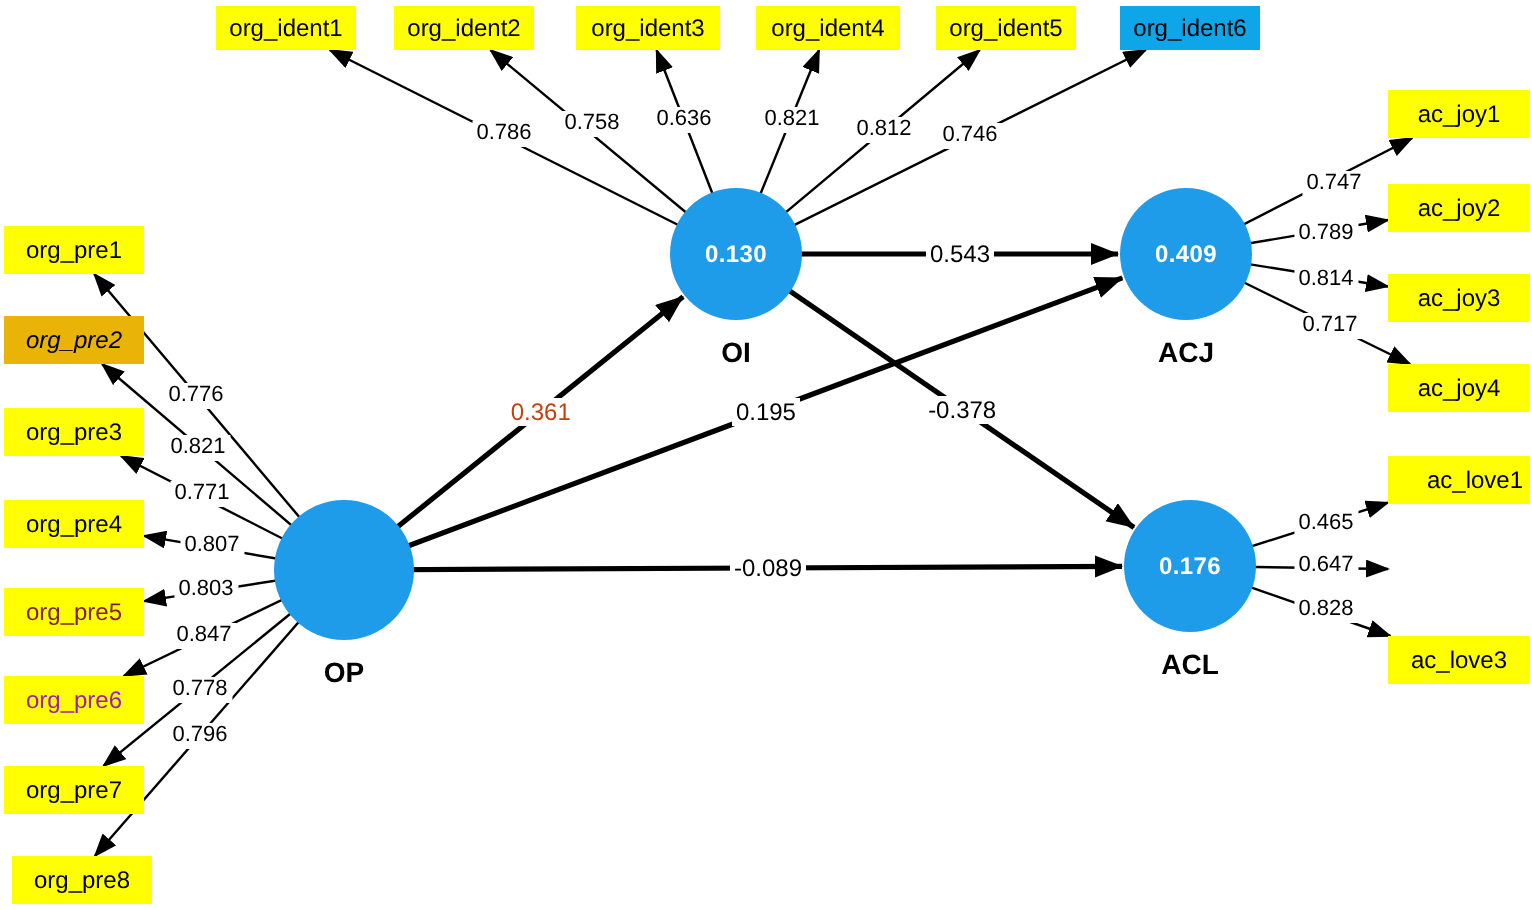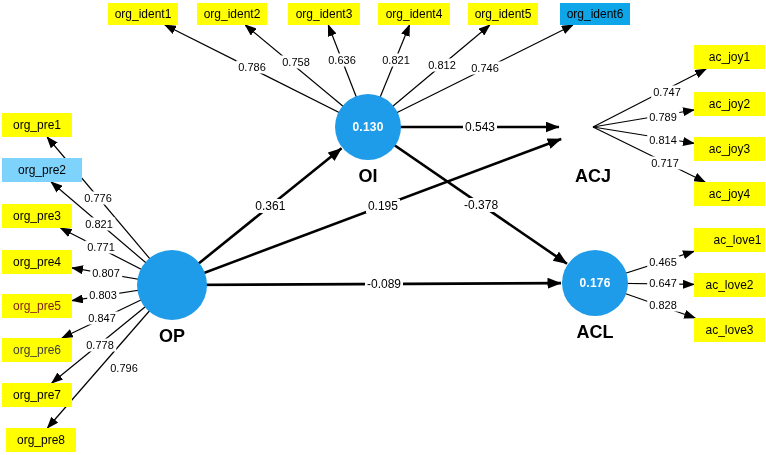--- a/index.html
+++ b/index.html
@@ -20,21 +20,21 @@
   }
   .latent-value {
     font-weight: bold;
     font-size: 12px;
     letter-spacing: 0.2px;
   }
   .latent-label {
     position: absolute;
     transform: translateX(-50%);
     font-weight: bold;
-    font-size: 18px;
+    font-size: 14px;
     white-space: nowrap;
     line-height: 15px;
   }
   .indicator {
     position: absolute;
     display: flex;
     align-items: center;
     justify-content: center;
     font-size: 12px;
     box-sizing: border-box;
@@ -87,71 +87,73 @@
       <line x1="593" y1="127" x2="705.0522388059701" y2="182" stroke="#000000" stroke-width="1.2" marker-end="url(#ah-s)"></line>
       <line x1="595" y1="283" x2="694" y2="251.34944237918216" stroke="#000000" stroke-width="1.2" marker-end="url(#ah-s)"></line>
       <line x1="595" y1="283" x2="694" y2="284.47211895910783" stroke="#000000" stroke-width="1.2" marker-end="url(#ah-s)"></line>
       <line x1="595" y1="283" x2="695.1595744680851" y2="318" stroke="#000000" stroke-width="1.2" marker-end="url(#ah-s)"></line>
       <line x1="172" y1="285" x2="341.52969953771617" y2="148.3383034338819" stroke="#000000" stroke-width="2.6" marker-end="url(#ah-b)"></line>
       <line x1="368" y1="127" x2="559" y2="127" stroke="#000000" stroke-width="2.6" marker-end="url(#ah-b)"></line>
       <line x1="172" y1="285" x2="561.1679163279983" y2="138.94648270825715" stroke="#000000" stroke-width="2.6" marker-end="url(#ah-b)"></line>
       <line x1="368" y1="127" x2="566.9789733505552" y2="263.74325921888374" stroke="#000000" stroke-width="2.6" marker-end="url(#ah-b)"></line>
       <line x1="172" y1="285" x2="561.0003800326381" y2="283.1607547043374" stroke="#000000" stroke-width="2.6" marker-end="url(#ah-b)"></line>
     </svg>
-<div class="num-label path-label" style="left: 270.389px; top: 205.686px; background: rgb(255, 255, 255); color: #000000;">0.361</div>
+<div class="num-label path-label" style="left: 270.389px; top: 205.686px; background: rgb(255, 255, 255); color: #c2410c;">0.361</div>
     <div class="num-label path-label" style="left: 480px; top: 127px; background: rgb(255, 255, 255); color: rgb(0, 0, 0);">0.543</div>
     <div class="num-label path-label" style="left: 382.968px; top: 205.824px; background: rgb(255, 255, 255); color: rgb(0, 0, 0);">0.195</div>
     <div class="num-label path-label" style="left: 481.088px; top: 204.717px; background: rgb(255, 255, 255); color: rgb(0, 0, 0);">-0.378</div>
     <div class="num-label path-label" style="left: 384px; top: 283.998px; background: rgb(255, 255, 255); color: rgb(0, 0, 0);">-0.089</div>
     <div class="indicator" style="left: 108px; top: 3px; width: 70px; height: 22px; background: rgb(255, 255, 0); color: rgb(0, 0, 0);">org_ident1</div>
     <div class="num-label" style="left: 252px; top: 67px; background: rgb(255, 255, 255); color: rgb(0, 0, 0);">0.786</div>
     <div class="indicator" style="left: 197px; top: 3px; width: 70px; height: 22px; background: rgb(255, 255, 0); color: rgb(0, 0, 0);">org_ident2</div>
     <div class="num-label" style="left: 296px; top: 62px; background: rgb(255, 255, 255); color: rgb(0, 0, 0);">0.758</div>
     <div class="indicator" style="left: 288px; top: 3px; width: 72px; height: 22px; background: rgb(255, 255, 0); color: rgb(0, 0, 0);">org_ident3</div>
     <div class="num-label" style="left: 342px; top: 60px; background: rgb(255, 255, 255); color: rgb(0, 0, 0);">0.636</div>
     <div class="indicator" style="left: 378px; top: 3px; width: 72px; height: 22px; background: rgb(255, 255, 0); color: rgb(0, 0, 0);">org_ident4</div>
     <div class="num-label" style="left: 396px; top: 60px; background: rgb(255, 255, 255); color: rgb(0, 0, 0);">0.821</div>
     <div class="indicator" style="left: 468px; top: 3px; width: 70px; height: 22px; background: rgb(255, 255, 0); color: rgb(0, 0, 0);">org_ident5</div>
     <div class="num-label" style="left: 442px; top: 65px; background: rgb(255, 255, 255); color: rgb(0, 0, 0);">0.812</div>
     <div class="indicator" style="left: 560px; top: 3px; width: 70px; height: 22px; background: #0ea5e9; color: rgb(0, 0, 0);">org_ident6</div>
     <div class="num-label" style="left: 485px; top: 68px; background: rgb(255, 255, 255); color: rgb(0, 0, 0);">0.746</div>
     <div class="indicator" style="left: 2px; top: 113px; width: 70px; height: 24px; background: rgb(255, 255, 0); color: rgb(0, 0, 0);">org_pre1</div>
     <div class="num-label" style="left: 98px; top: 198px; background: rgb(255, 255, 255); color: rgb(0, 0, 0);">0.776</div>
-    <div class="indicator" style="left: 2px; top: 158px; width: 80px; height: 24px; background: #7dd3fc; color: rgb(0, 0, 0);">org_pre2</div>
+    <div class="indicator" style="left: 2px; top: 158px; width: 70px; height: 24px; background: #eab308; color: rgb(0, 0, 0); font-style: italic;">org_pre2</div>
     <div class="num-label" style="left: 99px; top: 224px; background: rgb(255, 255, 255); color: rgb(0, 0, 0);">0.821</div>
     <div class="indicator" style="left: 2px; top: 204px; width: 70px; height: 24px; background: rgb(255, 255, 0); color: rgb(0, 0, 0);">org_pre3</div>
     <div class="num-label" style="left: 101px; top: 247px; background: rgb(255, 255, 255); color: rgb(0, 0, 0);">0.771</div>
     <div class="indicator" style="left: 2px; top: 250px; width: 70px; height: 24px; background: rgb(255, 255, 0); color: rgb(0, 0, 0);">org_pre4</div>
     <div class="num-label" style="left: 106px; top: 273px; background: rgb(255, 255, 255); color: rgb(0, 0, 0);">0.807</div>
     <div class="indicator" style="left: 2px; top: 294px; width: 70px; height: 24px; background: rgb(255, 255, 0); color: #7f1d1d;">org_pre5</div>
     <div class="num-label" style="left: 103px; top: 295px; background: rgb(255, 255, 255); color: rgb(0, 0, 0);">0.803</div>
-    <div class="indicator" style="left: 2px; top: 338px; width: 70px; height: 24px; background: rgb(255, 255, 0); color: #404040;">org_pre6</div>
+    <div class="indicator" style="left: 2px; top: 338px; width: 70px; height: 24px; background: rgb(255, 255, 0); color: #a21caf;">org_pre6</div>
     <div class="num-label" style="left: 102px; top: 318px; background: rgb(255, 255, 255); color: rgb(0, 0, 0);">0.847</div>
     <div class="indicator" style="left: 2px; top: 383px; width: 70px; height: 24px; background: rgb(255, 255, 0); color: rgb(0, 0, 0);">org_pre7</div>
     <div class="num-label" style="left: 100px; top: 345px; background: rgb(255, 255, 255); color: rgb(0, 0, 0);">0.778</div>
     <div class="indicator" style="left: 6px; top: 428px; width: 70px; height: 24px; background: rgb(255, 255, 0); color: rgb(0, 0, 0);">org_pre8</div>
-    <div class="num-label" style="left: 100px; top: 368px; background: rgb(255, 255, 255); color: rgb(0, 0, 0); margin-left: 24px;">0.796</div>
+    <div class="num-label" style="left: 100px; top: 368px; background: rgb(255, 255, 255); color: rgb(0, 0, 0);">0.796</div>
     <div class="indicator" style="left: 694px; top: 45px; width: 71px; height: 24px; background: rgb(255, 255, 0); color: rgb(0, 0, 0);">ac_joy1</div>
     <div class="num-label" style="left: 667px; top: 92px; background: rgb(255, 255, 255); color: rgb(0, 0, 0);">0.747</div>
     <div class="indicator" style="left: 694px; top: 92px; width: 71px; height: 24px; background: rgb(255, 255, 0); color: rgb(0, 0, 0);">ac_joy2</div>
     <div class="num-label" style="left: 663px; top: 117px; background: rgb(255, 255, 255); color: rgb(0, 0, 0);">0.789</div>
     <div class="indicator" style="left: 694px; top: 137px; width: 71px; height: 24px; background: rgb(255, 255, 0); color: rgb(0, 0, 0);">ac_joy3</div>
     <div class="num-label" style="left: 663px; top: 140px; background: rgb(255, 255, 255); color: rgb(0, 0, 0);">0.814</div>
     <div class="indicator" style="left: 694px; top: 182px; width: 71px; height: 24px; background: rgb(255, 255, 0); color: rgb(0, 0, 0);">ac_joy4</div>
     <div class="num-label" style="left: 665px; top: 163px; background: rgb(255, 255, 255); color: rgb(0, 0, 0);">0.717</div>
     <div class="indicator" style="left: 694px; top: 228px; width: 71px; height: 24px; background: rgb(255, 255, 0); color: rgb(0, 0, 0); padding-left: 16px;">ac_love1</div>
     <div class="num-label" style="left: 663px; top: 262px; background: rgb(255, 255, 255); color: rgb(0, 0, 0);">0.465</div>
-    <div class="indicator" style="left: 694px; top: 273px; width: 71px; height: 24px; background: rgb(255, 255, 0); color: rgb(0, 0, 0);">ac_love2</div>
     <div class="num-label" style="left: 663px; top: 283px; background: rgb(255, 255, 255); color: rgb(0, 0, 0);">0.647</div>
     <div class="indicator" style="left: 694px; top: 318px; width: 71px; height: 24px; background: rgb(255, 255, 0); color: rgb(0, 0, 0);">ac_love3</div>
     <div class="num-label" style="left: 663px; top: 305px; background: rgb(255, 255, 255); color: rgb(0, 0, 0);">0.828</div>
     <div class="latent" style="left: 335px; top: 94px; width: 66px; height: 66px; background: rgb(30, 155, 233);">
       <span class="latent-value" style="color: rgb(255, 255, 255);">0.130</span>
     </div>
     <div class="latent-label" style="left: 368px; top: 169px; color: rgb(0, 0, 0);">OI</div>
     <div class="latent" style="left: 137px; top: 250px; width: 70px; height: 70px; background: rgb(30, 155, 233);"></div>
     <div class="latent-label" style="left: 172px; top: 329px; color: rgb(0, 0, 0);">OP</div>
+    <div class="latent" style="left: 560px; top: 94px; width: 66px; height: 66px; background: rgb(30, 155, 233);">
+      <span class="latent-value" style="color: rgb(255, 255, 255);">0.409</span>
+    </div>
     <div class="latent-label" style="left: 593px; top: 169px; color: rgb(0, 0, 0);">ACJ</div>
     <div class="latent" style="left: 562px; top: 250px; width: 66px; height: 66px; background: rgb(30, 155, 233);">
       <span class="latent-value" style="color: rgb(255, 255, 255);">0.176</span>
     </div>
     <div class="latent-label" style="left: 595px; top: 325px; color: rgb(0, 0, 0);">ACL</div>
   </div>
 
 </body></html>

